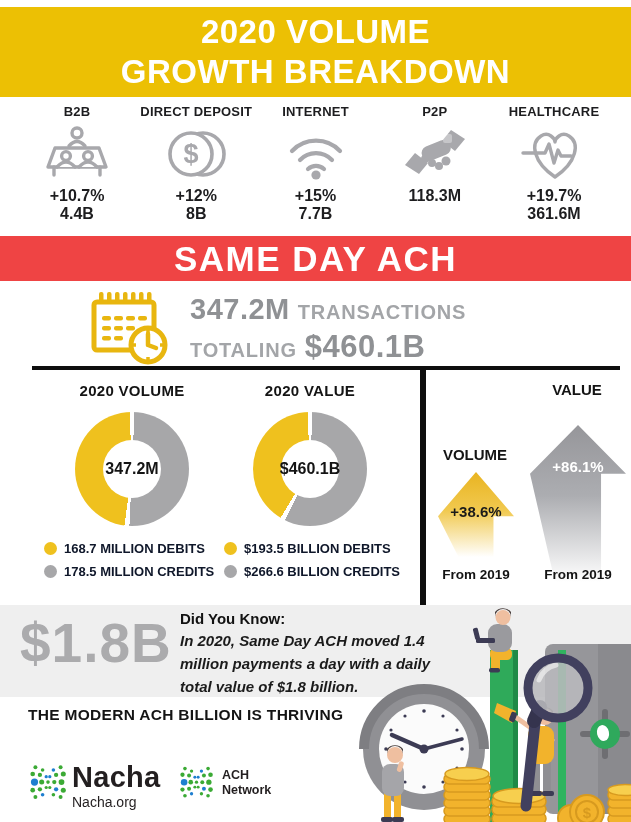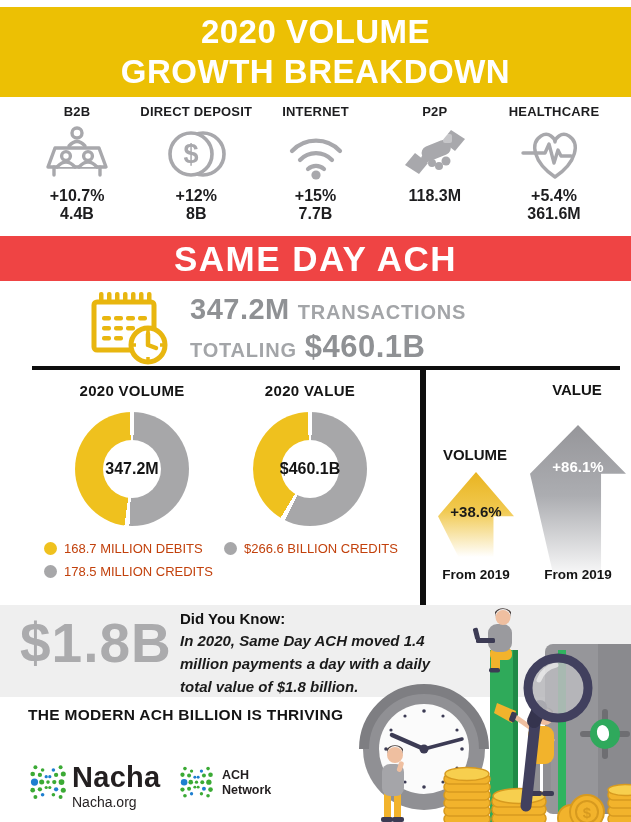--- a/index.html
+++ b/index.html
@@ -36,21 +36,21 @@
   
   .donut-title { position:absolute; width:150px; text-align:center; font-size:15px; font-weight:bold;
                  color:#141414; letter-spacing:0.3px; top:382px; }
   .donut { position:absolute; width:114px; height:114px; border-radius:50%; top:412px; }
   .donut-hole { position:absolute; left:28px; top:28px; width:58px; height:58px; border-radius:50%;
                 background:#fff; display:flex; align-items:center; justify-content:center; }
   .donut-hole span { font-size:16px; font-weight:bold; color:#141414; }
   .legend { position:absolute; top:537px; }
   .legend-row { display:flex; align-items:center; gap:7px; height:23px; }
   .dot { width:13px; height:13px; border-radius:50%; flex:0 0 13px; }
-  .legend-row span.lbl { font-size:13px; font-weight:normal; color:#c2410c; white-space:nowrap; }
+  .legend-row span.lbl { font-size:13px; font-weight:bold; color:#0f172a; white-space:nowrap; }
 
   
   .arrow-label { position:absolute; text-align:center; font-size:15px; font-weight:bold; color:#141414; }
   .arrow { position:absolute; }
   .arrow-yellow { clip-path:polygon(50% 0%, 100% 52%, 73% 52%, 73% 100%, 27% 100%, 0% 52%); }
   .arrow-gray   { clip-path:polygon(50% 0%, 100% 31%, 74% 31%, 74% 100%, 26% 100%, 0% 31%); }
   .arrow-pct { position:absolute; width:100%; text-align:center; font-size:15px; font-weight:bold; }
   .pct-dark { color:#1a1a1a; }
   .pct-light { color:#ffffff; }
   .from-label { position:absolute; text-align:center; font-size:13.5px; font-weight:bold; color:#141414; }
@@ -150,21 +150,21 @@
     </div>
 
     <div class="cat">
       <div class="cat-label">HEALTHCARE</div>
       <div class="cat-icon">
         <svg width="70" height="58" viewBox="0 0 70 58" fill="none" stroke="#A8A8AC" stroke-width="3.4" stroke-linecap="round" stroke-linejoin="round">
           <path d="M36,52 C14,37 11,18 22,11 C30,6 36,14 36,17 C36,14 42,6 50,11 C61,18 58,37 36,52 Z"></path>
           <polyline points="4,28 26,28 30,19 35,38 39,25 42,31 52,31"></polyline>
         </svg>
       </div>
-      <div class="cat-growth">+5.4%</div>
+      <div class="cat-growth">+19.7%</div>
       <div class="cat-volume">361.6M</div>
     </div>
   </div>
 
   <div class="sda-banner">
     <span>SAME DAY ACH</span>
   </div>
 
   <div class="tx-icon">
     <svg width="86" height="82" viewBox="0 0 86 82" fill="none" stroke="#E8B60F" stroke-width="5">
@@ -223,20 +223,24 @@
     </div>
   </div>
 
   <div class="donut-title" style="left:235px">2020 VALUE</div>
   <div class="donut" style="left: 253px; background: conic-gradient(rgb(255, 255, 255) 0deg, rgb(255, 255, 255) 2.5deg, rgb(167, 167, 169) 2.5deg, rgb(167, 167, 169) 206.098deg, rgb(255, 255, 255) 206.098deg, rgb(255, 255, 255) 211.098deg, rgb(239, 193, 30) 211.098deg, rgb(239, 193, 30) 357.5deg, rgb(255, 255, 255) 357.5deg, rgb(255, 255, 255) 360deg);">
     <div class="donut-hole">
       <span>$460.1B</span>
     </div>
   </div>
   <div class="legend" style="left:224px">
+    <div class="legend-row">
+      <span class="dot" style="background: rgb(239, 193, 30);"></span>
+      <span class="lbl">$193.5 BILLION DEBITS</span>
+    </div>
     <div class="legend-row">
       <span class="dot" style="background: rgb(167, 167, 169);"></span>
       <span class="lbl">$266.6 BILLION CREDITS</span>
     </div>
   </div>
 
   <div class="arrow-label" style="left:434px; top:446px; width:82px">VOLUME</div>
   <div class="arrow arrow-yellow" style="left: 438px; top: 472px; width: 76px; height: 85px; background: linear-gradient(rgb(233, 180, 33) 0%, rgb(241, 201, 79) 45%, rgba(255, 255, 255, 0) 100%);">
     <div class="arrow-pct pct-dark" style="top:31px">+38.6%</div>
   </div>

